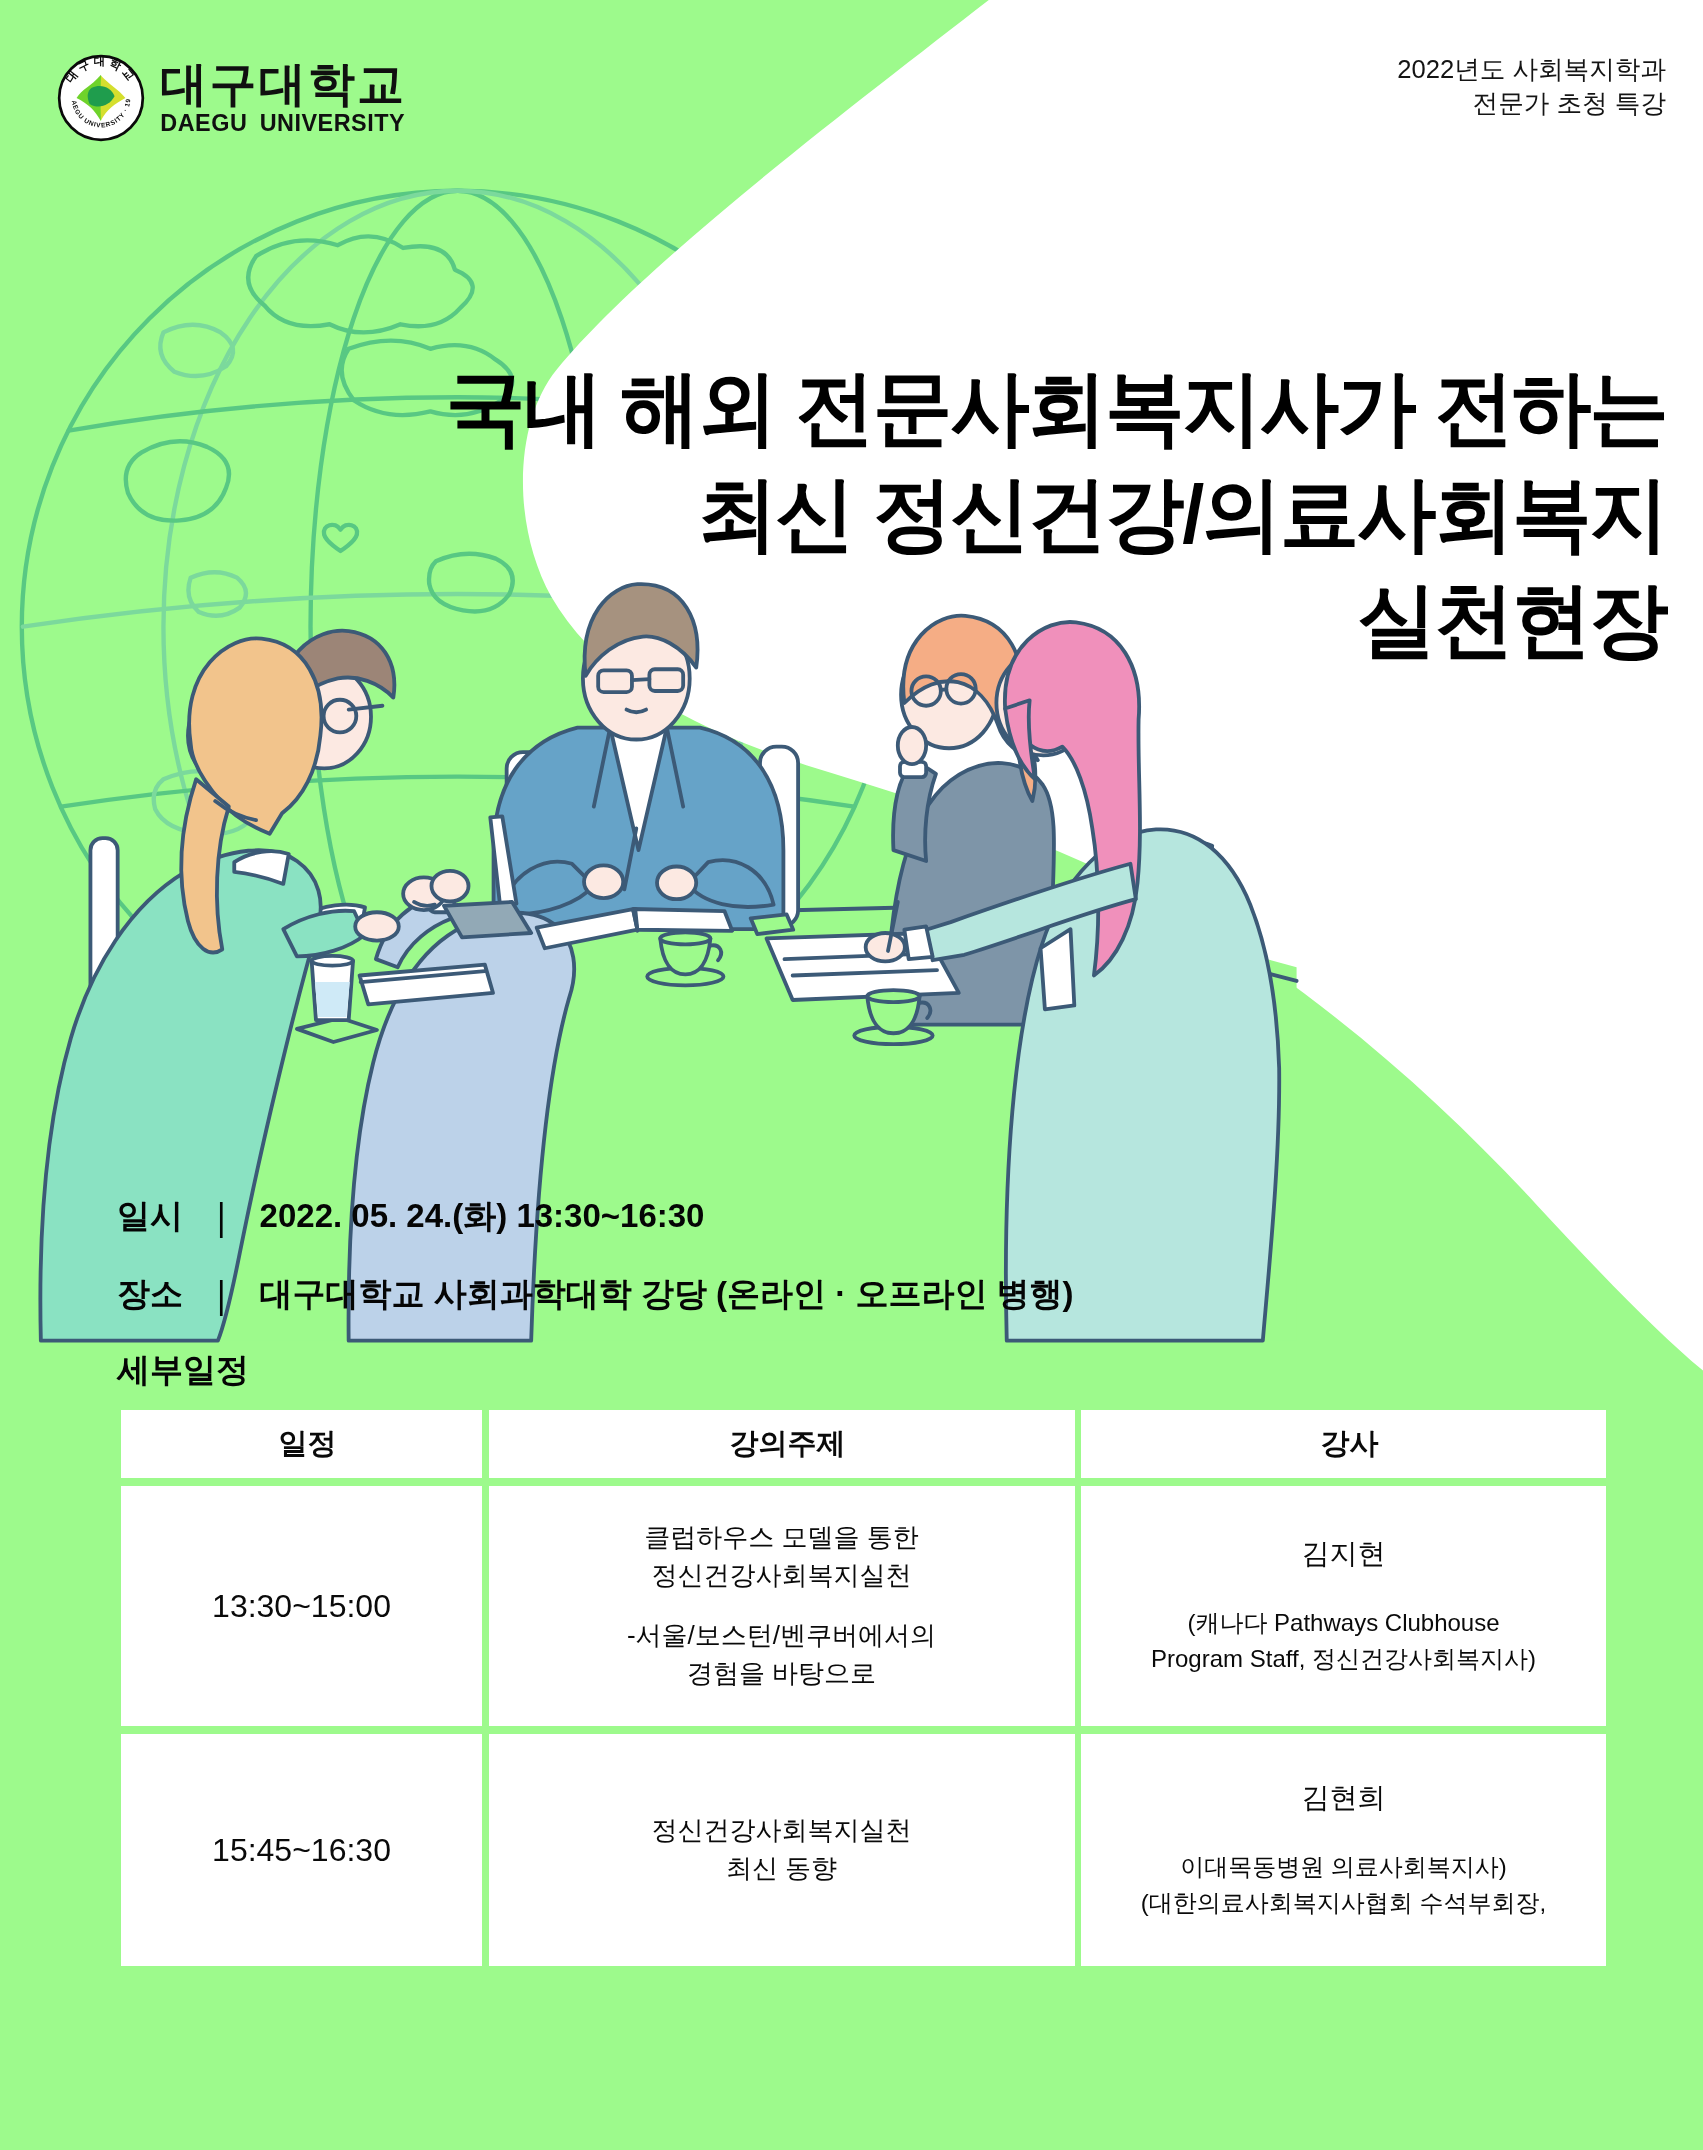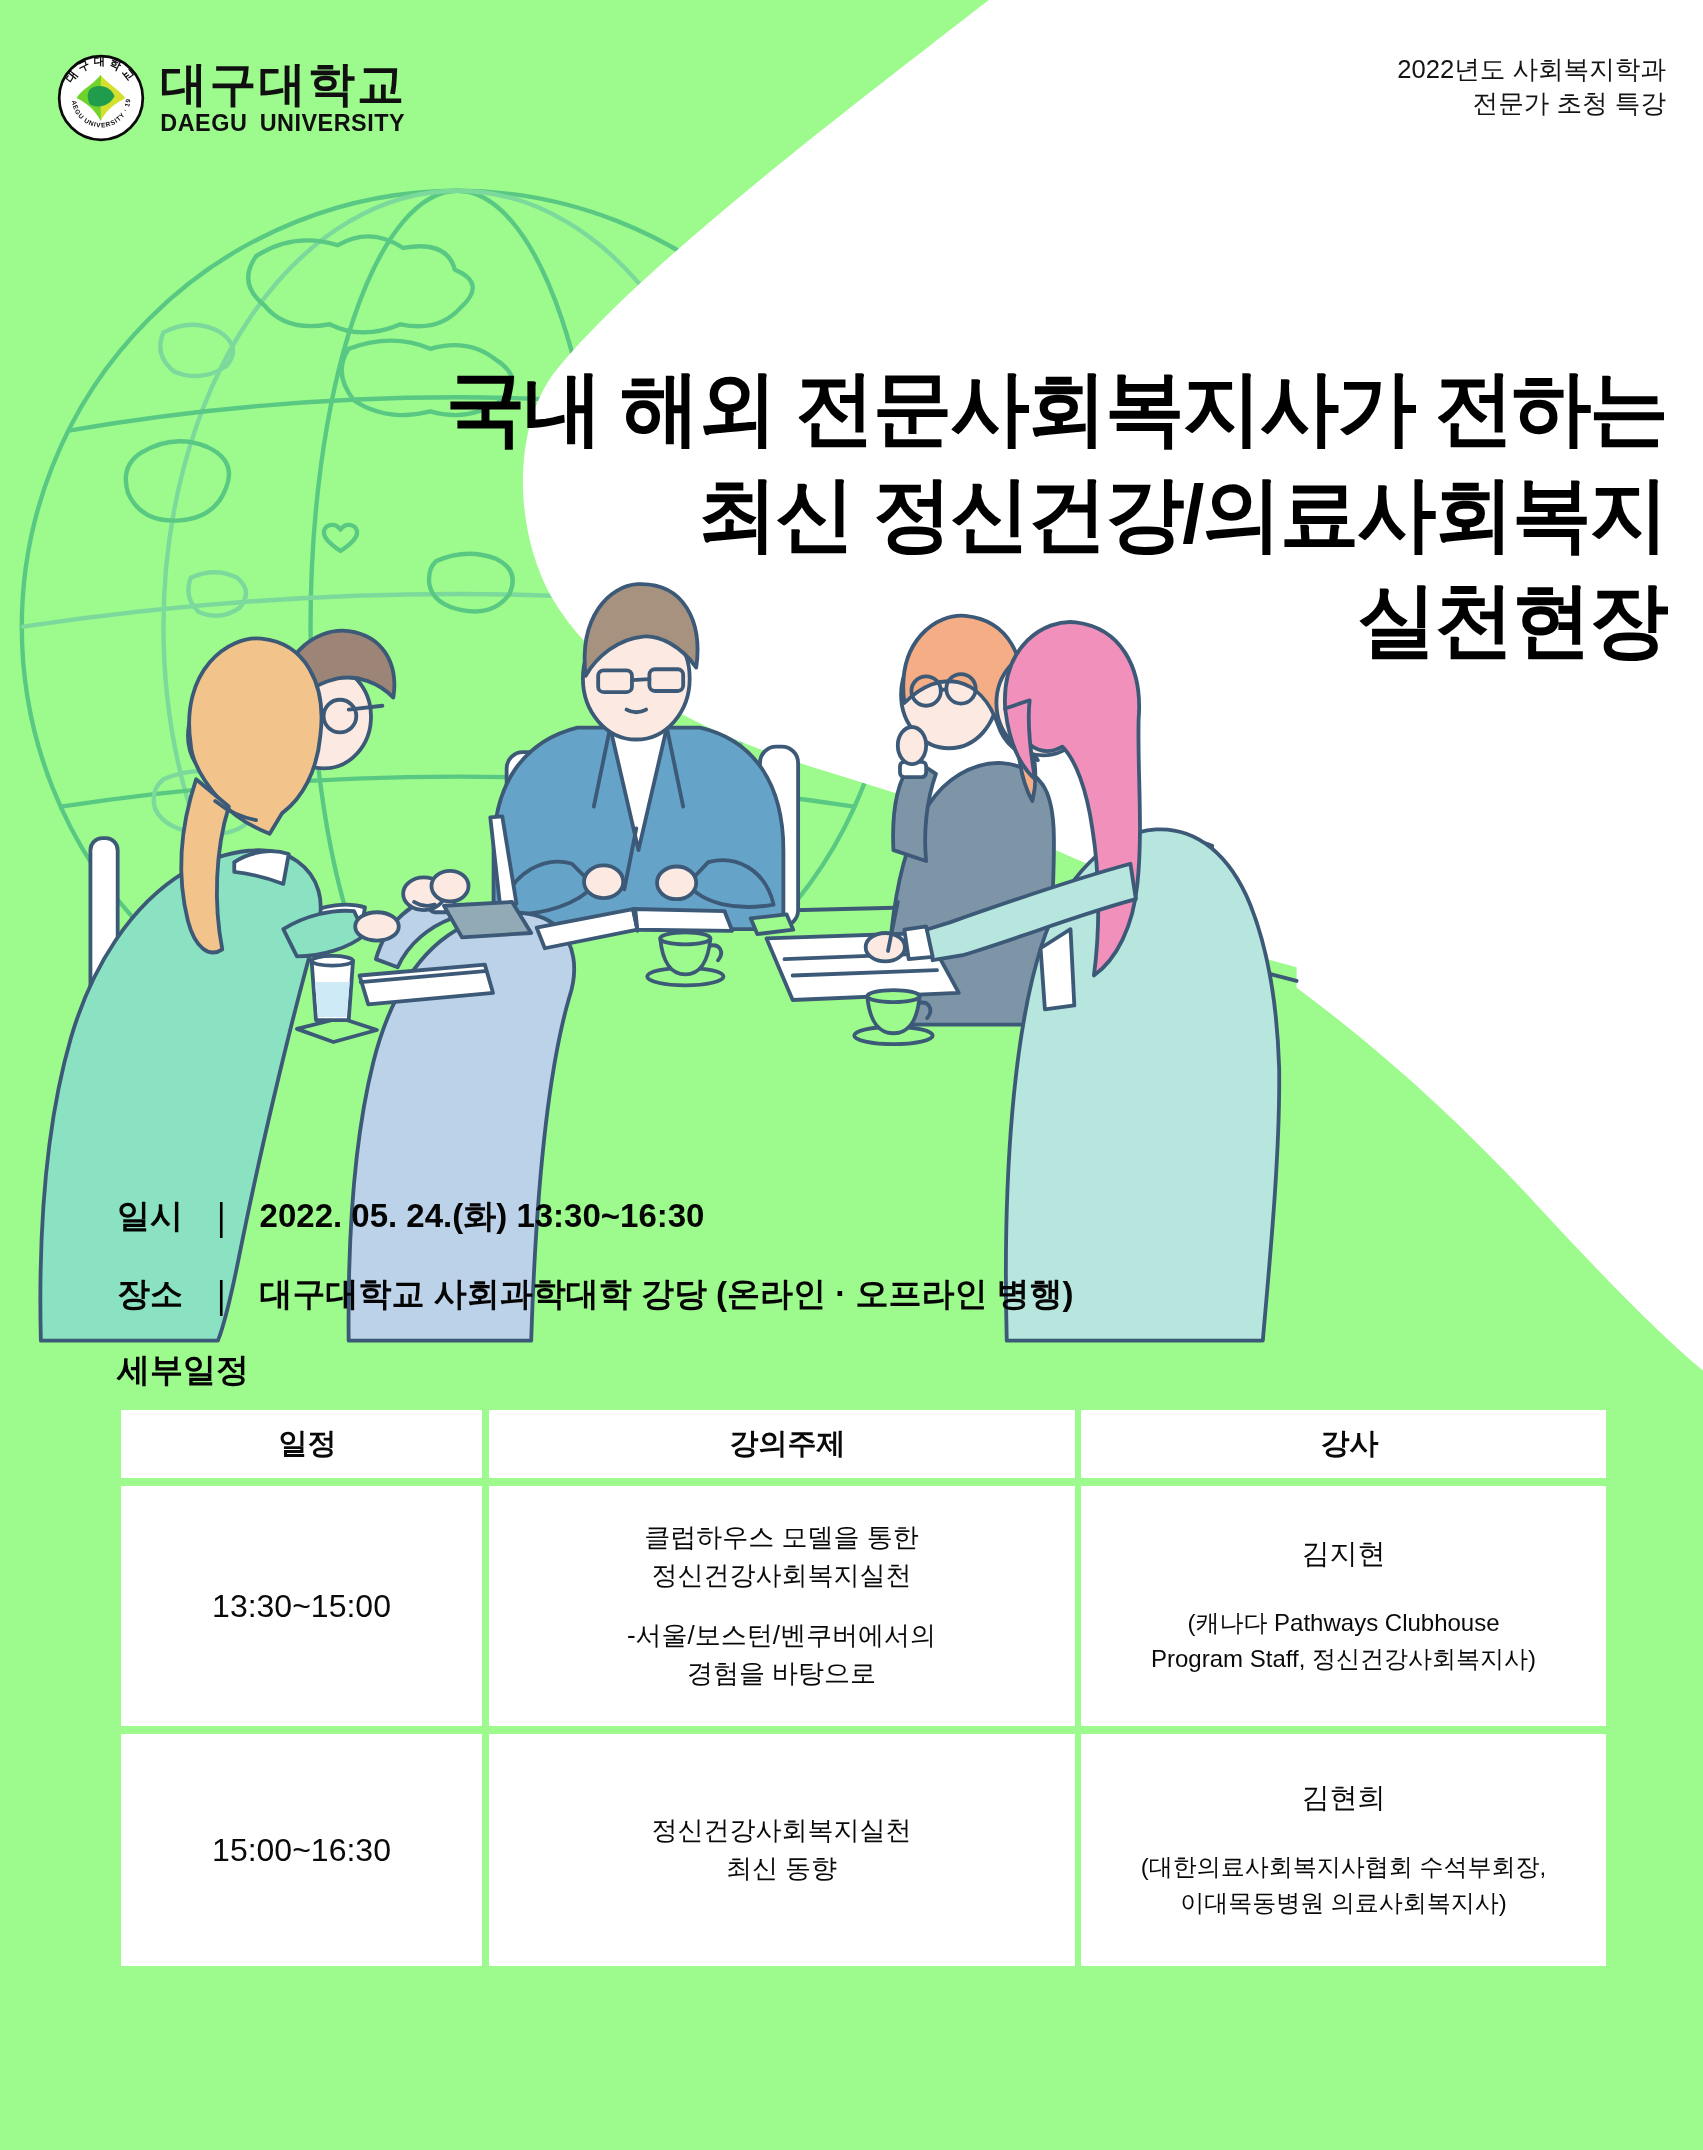--- a/index.html
+++ b/index.html
@@ -297,31 +297,31 @@
     </div>
     <div class="cell">
       <div class="speaker-name">김지현</div>
       <div class="speaker-desc">
         <div>(캐나다 Pathways Clubhouse</div>
         <div>Program Staff, 정신건강사회복지사)</div>
       </div>
     </div>
 
     <div class="cell">
-      <div class="time">15:00~16:30</div>
+      <div class="time">15:45~16:30</div>
     </div>
     <div class="cell">
       <div class="topic-para">
         <div>정신건강사회복지실천</div>
         <div>최신 동향</div>
       </div>
     </div>
     <div class="cell">
       <div class="speaker-name">김현희</div>
       <div class="speaker-desc">
+        <div>이대목동병원 의료사회복지사)</div>
         <div>(대한의료사회복지사협회 수석부회장,</div>
-        <div>이대목동병원 의료사회복지사)</div>
       </div>
     </div>
   </div>
 
 </div>
 
 
 </body></html>

